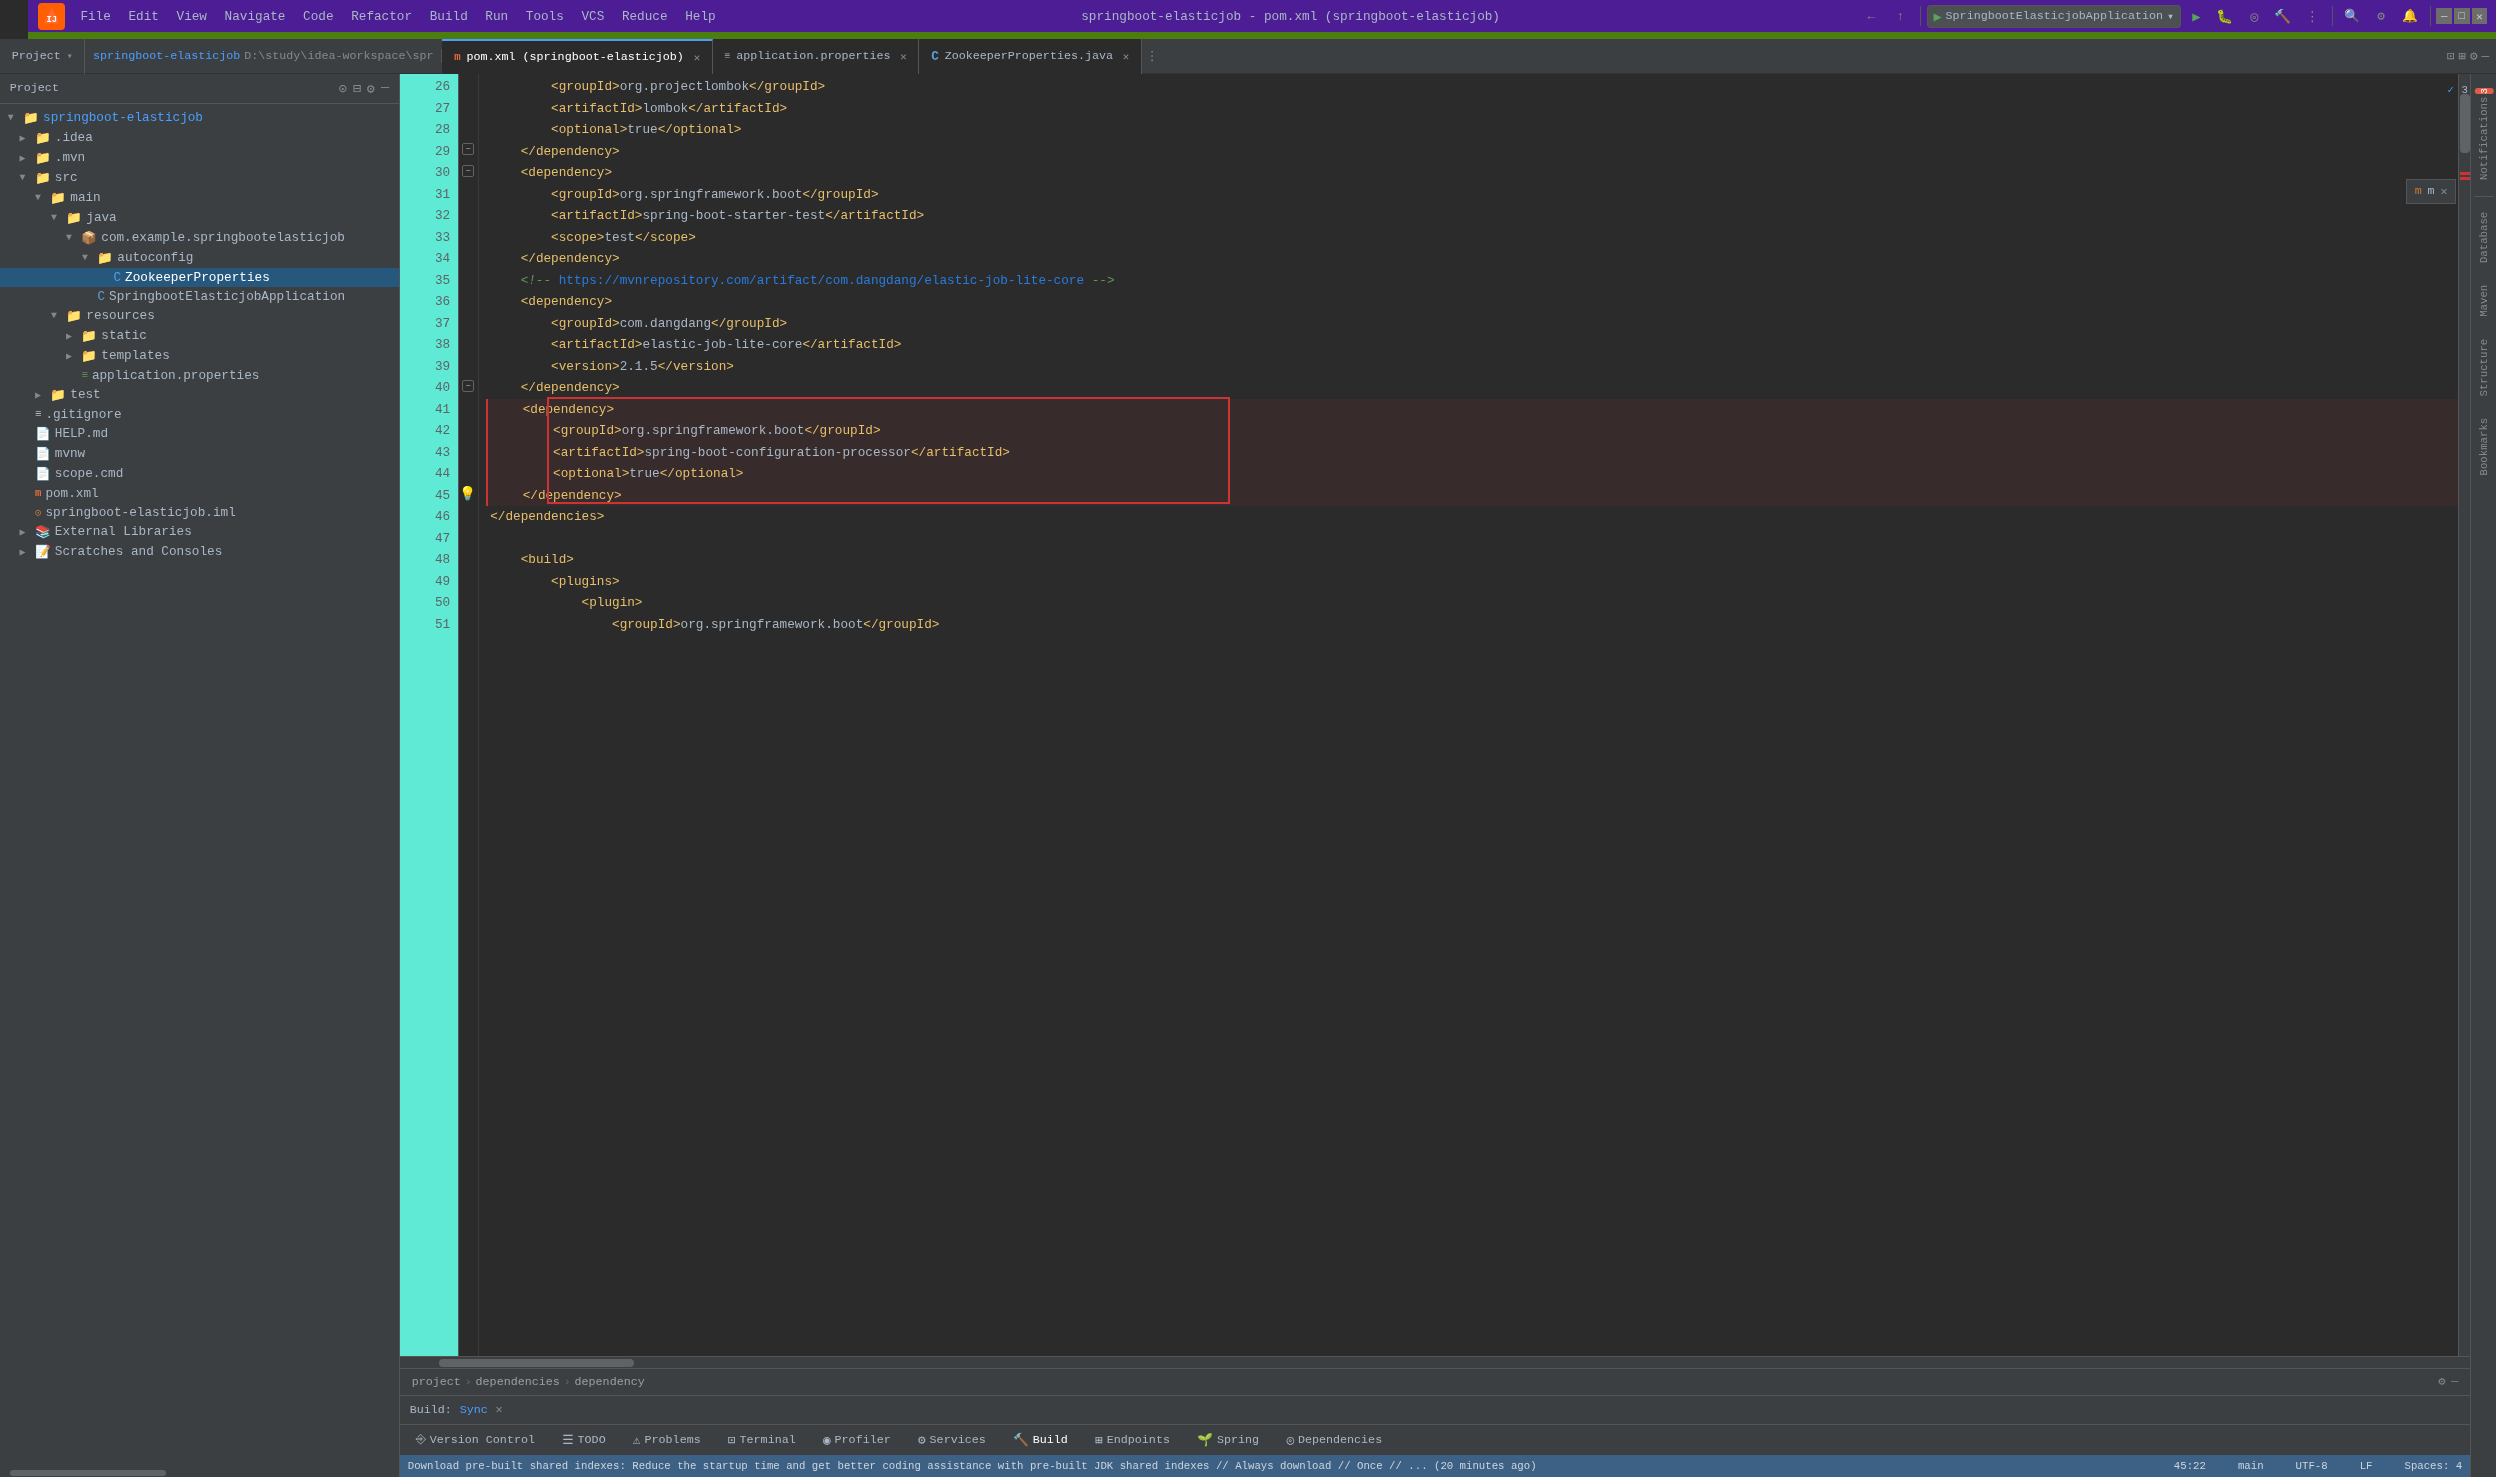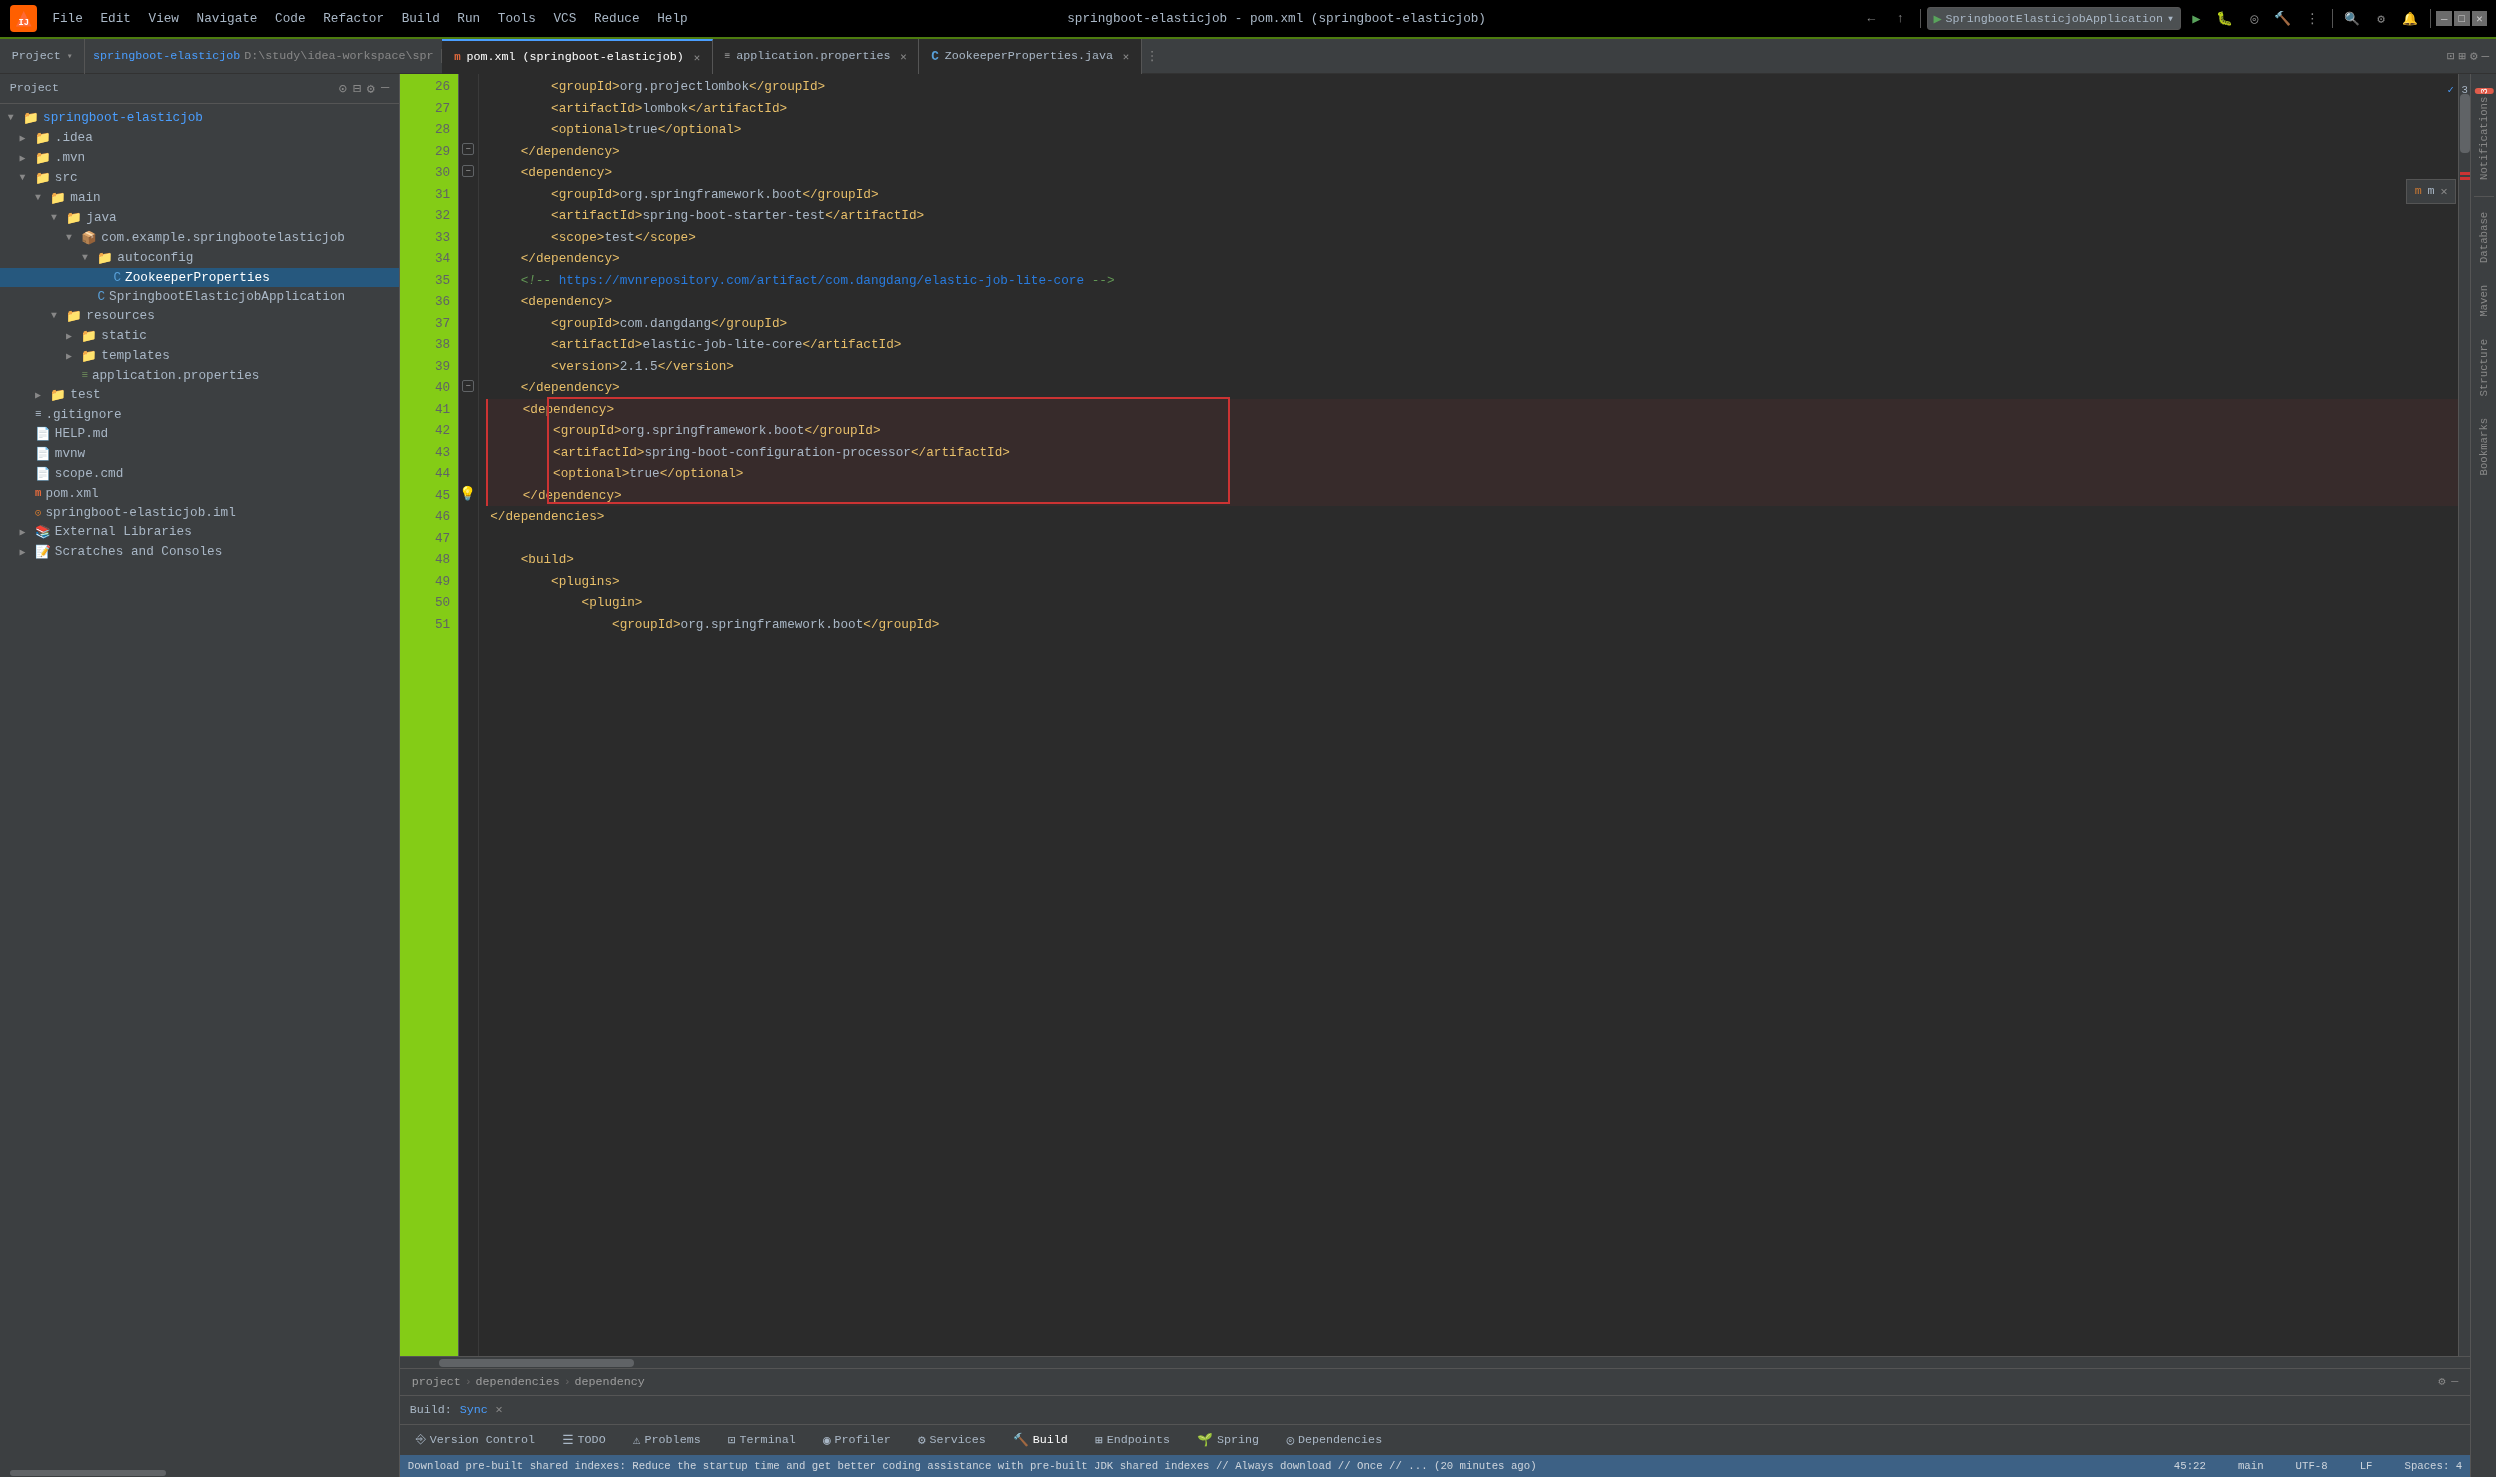--- a/index.html
+++ b/index.html
@@ -10,27 +10,28 @@
       font-size: 12.7px;
       width: 2497px;
       height: 1478px;
       overflow: hidden;
       display: flex;
       flex-direction: column;
     }
 
     
     .title-bar {
-      background: #000000;
+      background: #4c1d95;
       height: 39px;
       display: flex;
       align-items: center;
       padding: 0 9.8px;
-      border-bottom: 2px solid #4d7c0f;
+      border-bottom: 7px solid #4d7c0f;
       flex-shrink: 0;
+      margin-left: 28px;
     }
     .title-bar-logo {
       width: 27px; height: 27px;
       background: #ff5f00;
       border-radius: 3.9px;
       display: flex; align-items: center; justify-content: center;
       color: white; font-size: 13.7px; font-weight: bold;
       margin-right: 7.8px;
       flex-shrink: 0;
     }
@@ -185,21 +186,21 @@
       flex: 1;
       overflow: hidden;
       display: flex;
       background: #2b2b2b;
       position: relative;
     }
 
     
     .gutter {
       width: 59px;
-      background: #84cc16;
+      background: #5eead4;
       border-right: 1px solid #555;
       text-align: right;
       padding-right: 7.8px;
       color: #606366;
       font-size: 12.7px;
       line-height: 21.5px;
       overflow: hidden;
       flex-shrink: 0;
       padding-top: 2px;
     }

